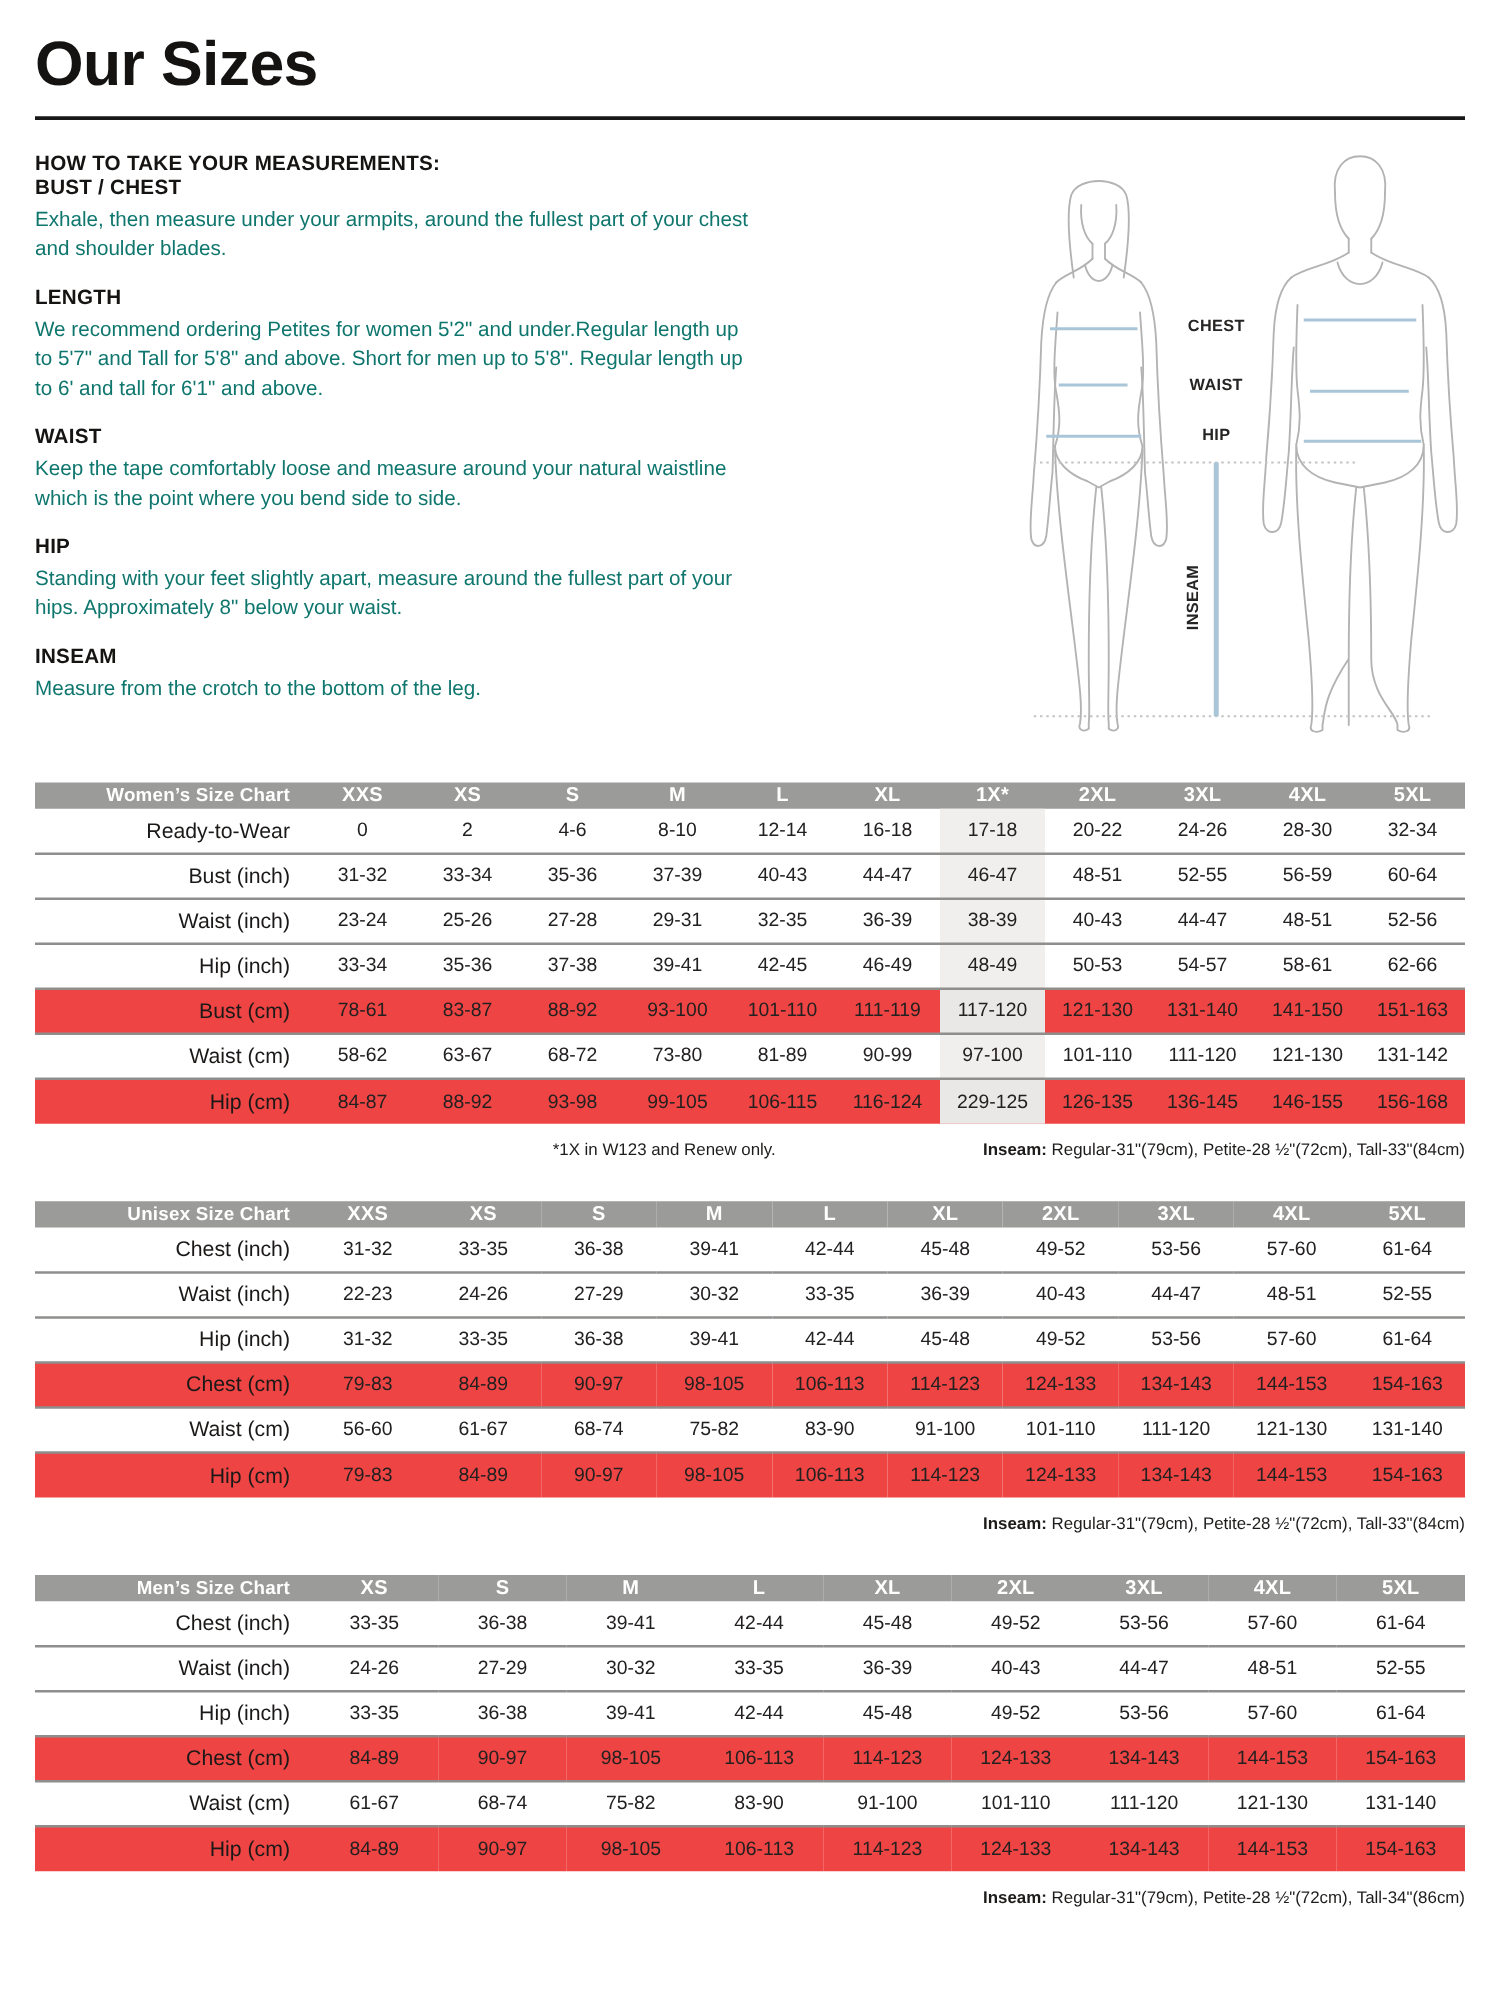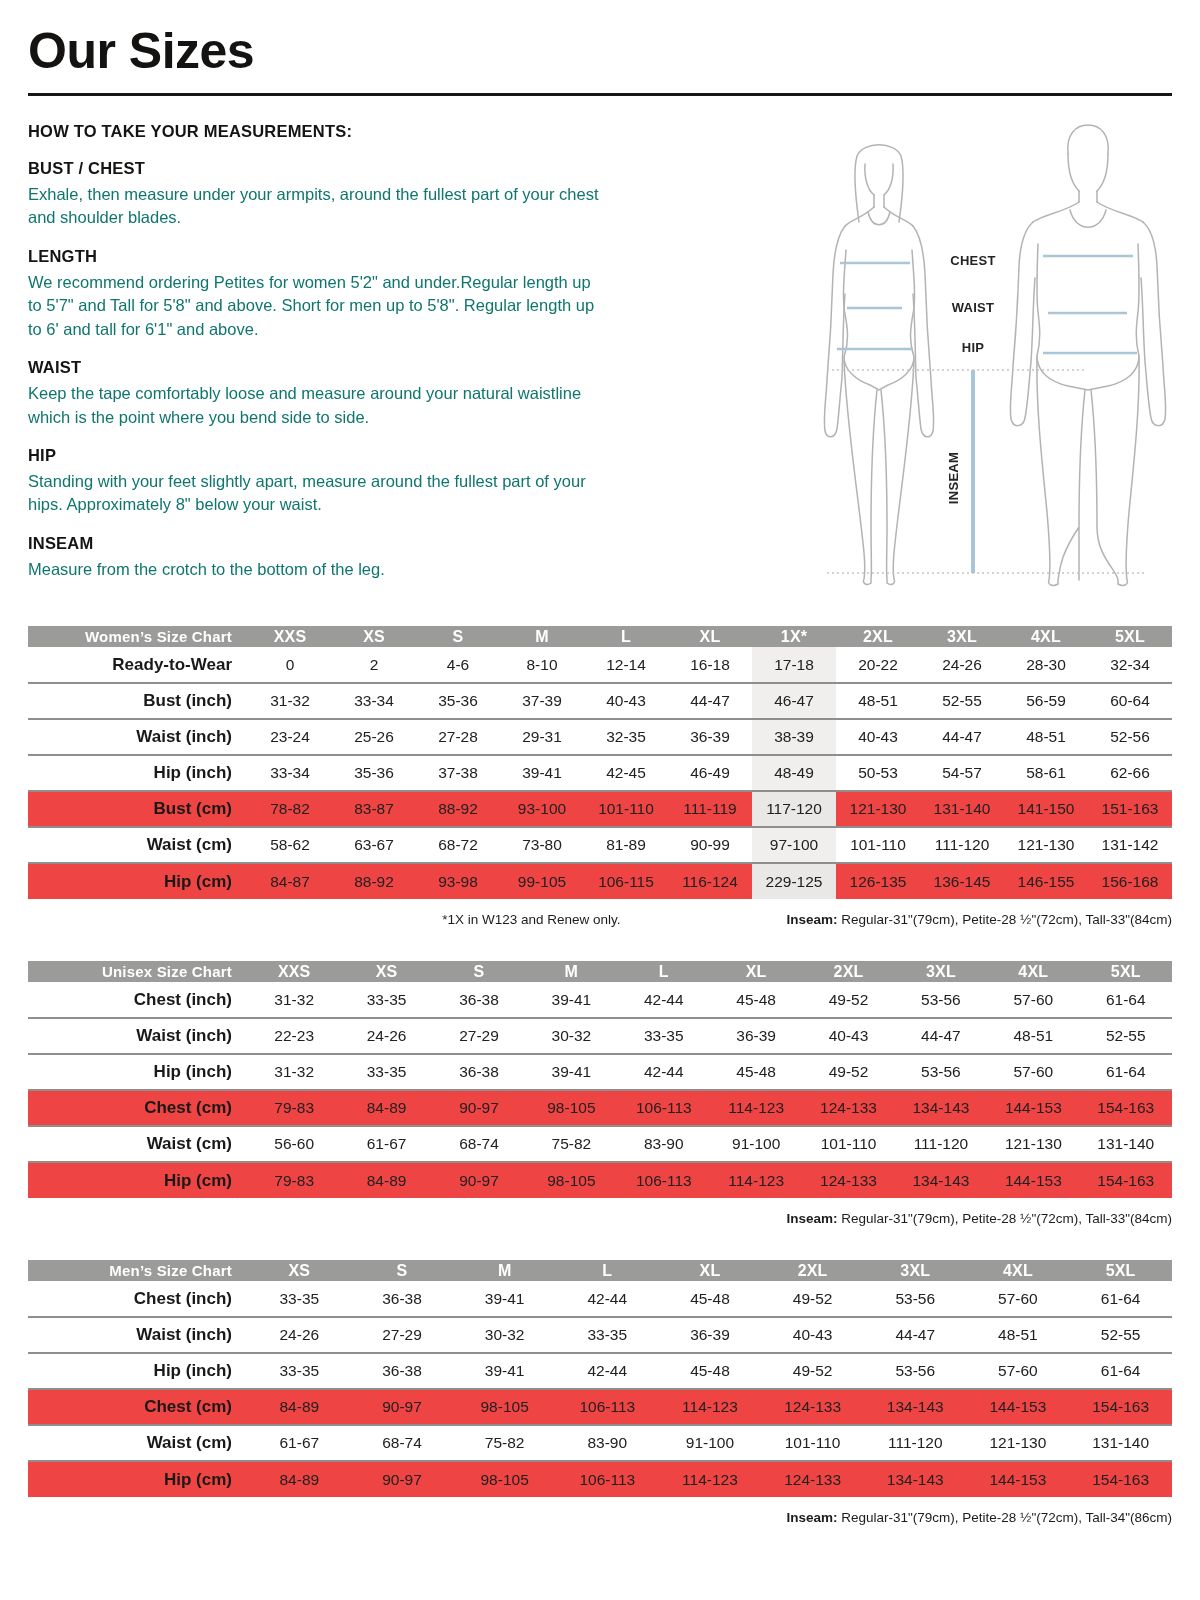--- a/index.html
+++ b/index.html
@@ -12,41 +12,41 @@
   .page { padding:24px 28px 0 28px; }
 
   h1.page-title {
     font-size:50px; font-weight:800; color:#141312;
     letter-spacing:-0.5px; line-height:1.1;
   }
   .title-rule { border:none; border-top:3px solid #171717; margin:14px 0 26px 0; }
 
   .top-section { position:relative; height:468px; }
   .intro-text { width:745px; }
-  .intro-heading { font-size:16.5px; font-weight:800; color:#161412; margin-bottom:18px; letter-spacing:0.2px; }
+  .intro-heading { font-size:16.5px; font-weight:800; color:#161412; letter-spacing:0.2px; }
   .measure-section { margin-bottom:17px; }
   .measure-section h3 { font-size:16.5px; font-weight:800; color:#161412; margin-bottom:5px; letter-spacing:0.2px; }
   .measure-section p { font-size:16.5px; line-height:1.42; color:#0f766e; white-space:pre-line; }
 
   .figure-diagram { position:absolute; top:0; right:0; width:390px; height:470px; }
   .figure-diagram svg { display:block; }
   .fig-label { font-size:13px; font-weight:bold; fill:#262524; font-family:"Liberation Sans","DejaVu Sans",sans-serif; letter-spacing:0.3px; }
 
   .tables-area { margin-top:36px; }
   .table-block { margin-bottom:6px; }
   table.size-table { width:100%; border-collapse:collapse; table-layout:fixed; }
   table.size-table thead th {
     background:#9b9b9a; color:#ffffff; height:21px;
     font-size:16px; font-weight:bold; text-align:center; letter-spacing:0.2px;
   }
   table.size-table th.label-col {
     text-align:right; padding-right:16px; font-size:15px; font-weight:600;
   }
   table.size-table tbody th {
-    text-align:right; padding-right:16px; font-size:17px; font-weight:700; color:#1b1918;
+    text-align:right; padding-right:16px; font-size:17px; font-weight:400; color:#1b1918;
   }
   table.size-table tbody td {
     text-align:center; font-size:15.5px; font-weight:400; color:#232020; height:36px;
   }
   table.size-table tbody tr + tr { border-top:2px solid #8f8e8d; }
   table.size-table tbody tr.shaded { background:#ef4444; }
   table.size-table tbody td.hl { background:#f0efed; }
   table.size-table tbody tr.shaded td.hl { background:#e9e8e6; }
 
   .footnote-row { position:relative; height:42px; font-size:13.5px; color:#1e1c1b; }
@@ -234,21 +234,21 @@
                 <td>42-45</td>
                 <td>46-49</td>
                 <td class="hl">48-49</td>
                 <td>50-53</td>
                 <td>54-57</td>
                 <td>58-61</td>
                 <td>62-66</td>
               </tr>
               <tr class="shaded">
                 <th>Bust (cm)</th>
-                <td>78-82</td>
+                <td>78-61</td>
                 <td>83-87</td>
                 <td>88-92</td>
                 <td>93-100</td>
                 <td>101-110</td>
                 <td>111-119</td>
                 <td class="hl">117-120</td>
                 <td>121-130</td>
                 <td>131-140</td>
                 <td>141-150</td>
                 <td>151-163</td>

